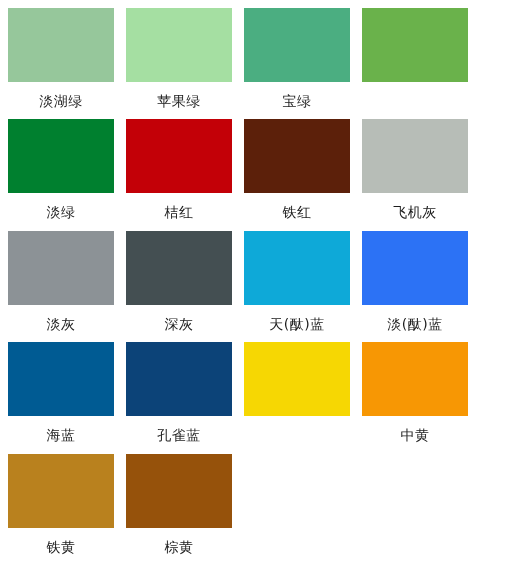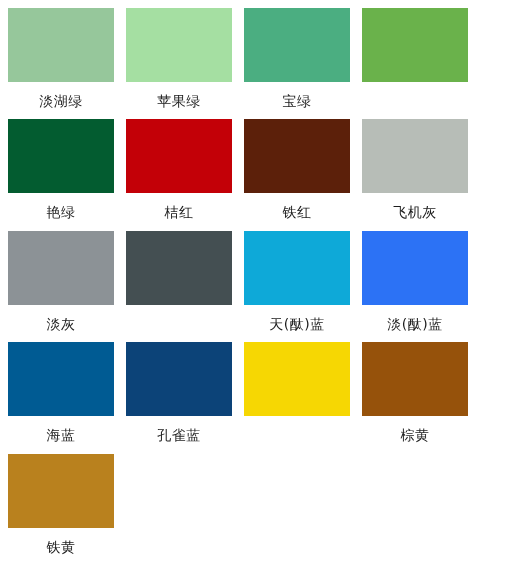--- a/index.html
+++ b/index.html
@@ -63,41 +63,42 @@
       <span class="swatch-label">苹果绿</span>
     </div>
     <div class="swatch-cell">
       <div class="swatch-chip" style="background-color: rgb(75, 174, 129);"></div>
       <span class="swatch-label">宝绿</span>
     </div>
     <div class="swatch-cell">
       <div class="swatch-chip" style="background-color: rgb(106, 178, 75);"></div>
     </div>
     <div class="swatch-cell">
-      <div class="swatch-chip" style="background-color: rgb(3, 92, 48);"></div>
-      <span class="swatch-label">艳绿</span>
+      <div class="swatch-chip" style="background-color: rgb(0, 128, 47);"></div>
+      <span class="swatch-label">淡绿</span>
     </div>
     <div class="swatch-cell">
       <div class="swatch-chip" style="background-color: rgb(195, 0, 7);"></div>
       <span class="swatch-label">桔红</span>
     </div>
     <div class="swatch-cell">
       <div class="swatch-chip" style="background-color: rgb(92, 32, 10);"></div>
       <span class="swatch-label">铁红</span>
     </div>
     <div class="swatch-cell">
       <div class="swatch-chip" style="background-color: rgb(183, 189, 183);"></div>
       <span class="swatch-label">飞机灰</span>
     </div>
     <div class="swatch-cell">
       <div class="swatch-chip" style="background-color: rgb(140, 146, 150);"></div>
       <span class="swatch-label">淡灰</span>
     </div>
     <div class="swatch-cell">
       <div class="swatch-chip" style="background-color: rgb(68, 79, 82);"></div>
+      <span class="swatch-label">深灰</span>
     </div>
     <div class="swatch-cell">
       <div class="swatch-chip" style="background-color: rgb(14, 169, 216);"></div>
       <span class="swatch-label">天(酞)蓝</span>
     </div>
     <div class="swatch-cell">
       <div class="swatch-chip" style="background-color: rgb(44, 114, 245);"></div>
       <span class="swatch-label">淡(酞)蓝</span>
     </div>
     <div class="swatch-cell">
@@ -105,20 +106,24 @@
       <span class="swatch-label">海蓝</span>
     </div>
     <div class="swatch-cell">
       <div class="swatch-chip" style="background-color: rgb(12, 67, 120);"></div>
       <span class="swatch-label">孔雀蓝</span>
     </div>
     <div class="swatch-cell">
       <div class="swatch-chip" style="background-color: rgb(246, 215, 3);"></div>
     </div>
     <div class="swatch-cell">
-      <div class="swatch-chip" style="background-color: rgb(150, 82, 11);"></div>
-      <span class="swatch-label">棕黄</span>
+      <div class="swatch-chip" style="background-color: rgb(247, 151, 4);"></div>
+      <span class="swatch-label">中黄</span>
     </div>
     <div class="swatch-cell">
       <div class="swatch-chip" style="background-color: rgb(185, 129, 30);"></div>
       <span class="swatch-label">铁黄</span>
     </div>
+    <div class="swatch-cell">
+      <div class="swatch-chip" style="background-color: rgb(150, 82, 11);"></div>
+      <span class="swatch-label">棕黄</span>
+    </div>
   </div>
 
 </body></html>

